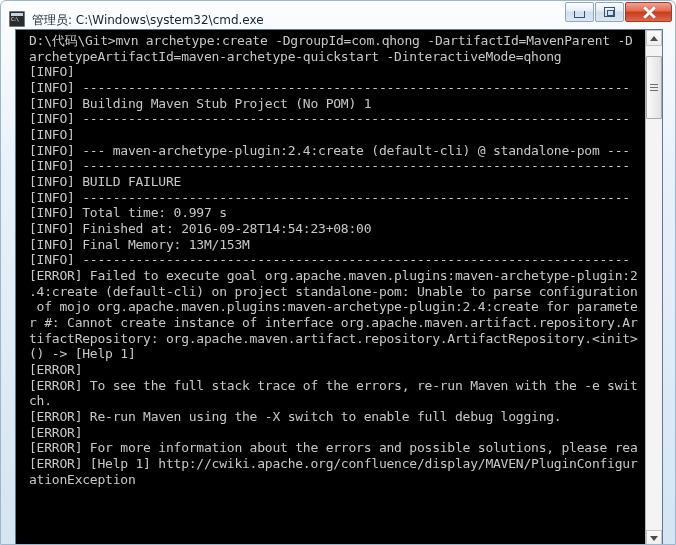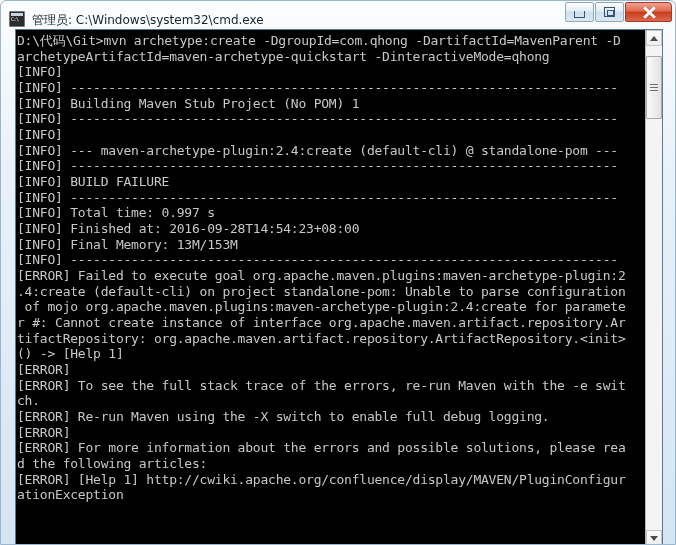--- a/index.html
+++ b/index.html
@@ -161,21 +161,21 @@
     width: 648px;
     height: 517px;
     background: #000000;
     overflow: hidden;
     border: 1px solid #5c7a92;
     border-bottom: none;
     box-sizing: border-box;
   }
   .console {
     position: absolute;
-    left: 0;
+    left: 12px;
     top: 0;
     width: 634px;
     height: 100%;
     padding: 3px 0 12px 1px;
     box-sizing: border-box;
     background: #000000;
   }
   .console-line {
     font-family: "DejaVu Sans Mono", "Liberation Mono", monospace;
     font-size: 13px;
@@ -303,21 +303,20 @@
         <div class="console-line"> of mojo org.apache.maven.plugins:maven-archetype-plugin:2.4:create for paramete</div>
         <div class="console-line">r #: Cannot create instance of interface org.apache.maven.artifact.repository.Ar</div>
         <div class="console-line">tifactRepository: org.apache.maven.artifact.repository.ArtifactRepository.&lt;init&gt;</div>
         <div class="console-line">() -&gt; [Help 1]</div>
         <div class="console-line">[ERROR]</div>
         <div class="console-line">[ERROR] To see the full stack trace of the errors, re-run Maven with the -e swit</div>
         <div class="console-line">ch.</div>
         <div class="console-line">[ERROR] Re-run Maven using the -X switch to enable full debug logging.</div>
         <div class="console-line">[ERROR]</div>
         <div class="console-line">[ERROR] For more information about the errors and possible solutions, please rea</div>
-        <div class="console-line">d the following articles:</div>
         <div class="console-line">[ERROR] [Help 1] http://cwiki.apache.org/confluence/display/MAVEN/PluginConfigur</div>
         <div class="console-line">ationException</div>
       </div>
 
     <div class="scrollbar">
       <div class="sb-btn sb-up">
         <span class="arrow-up"></span>
       </div>
       <div class="sb-track">
         <div class="sb-thumb" style="height: 62.92px; top: 9.68px;">

